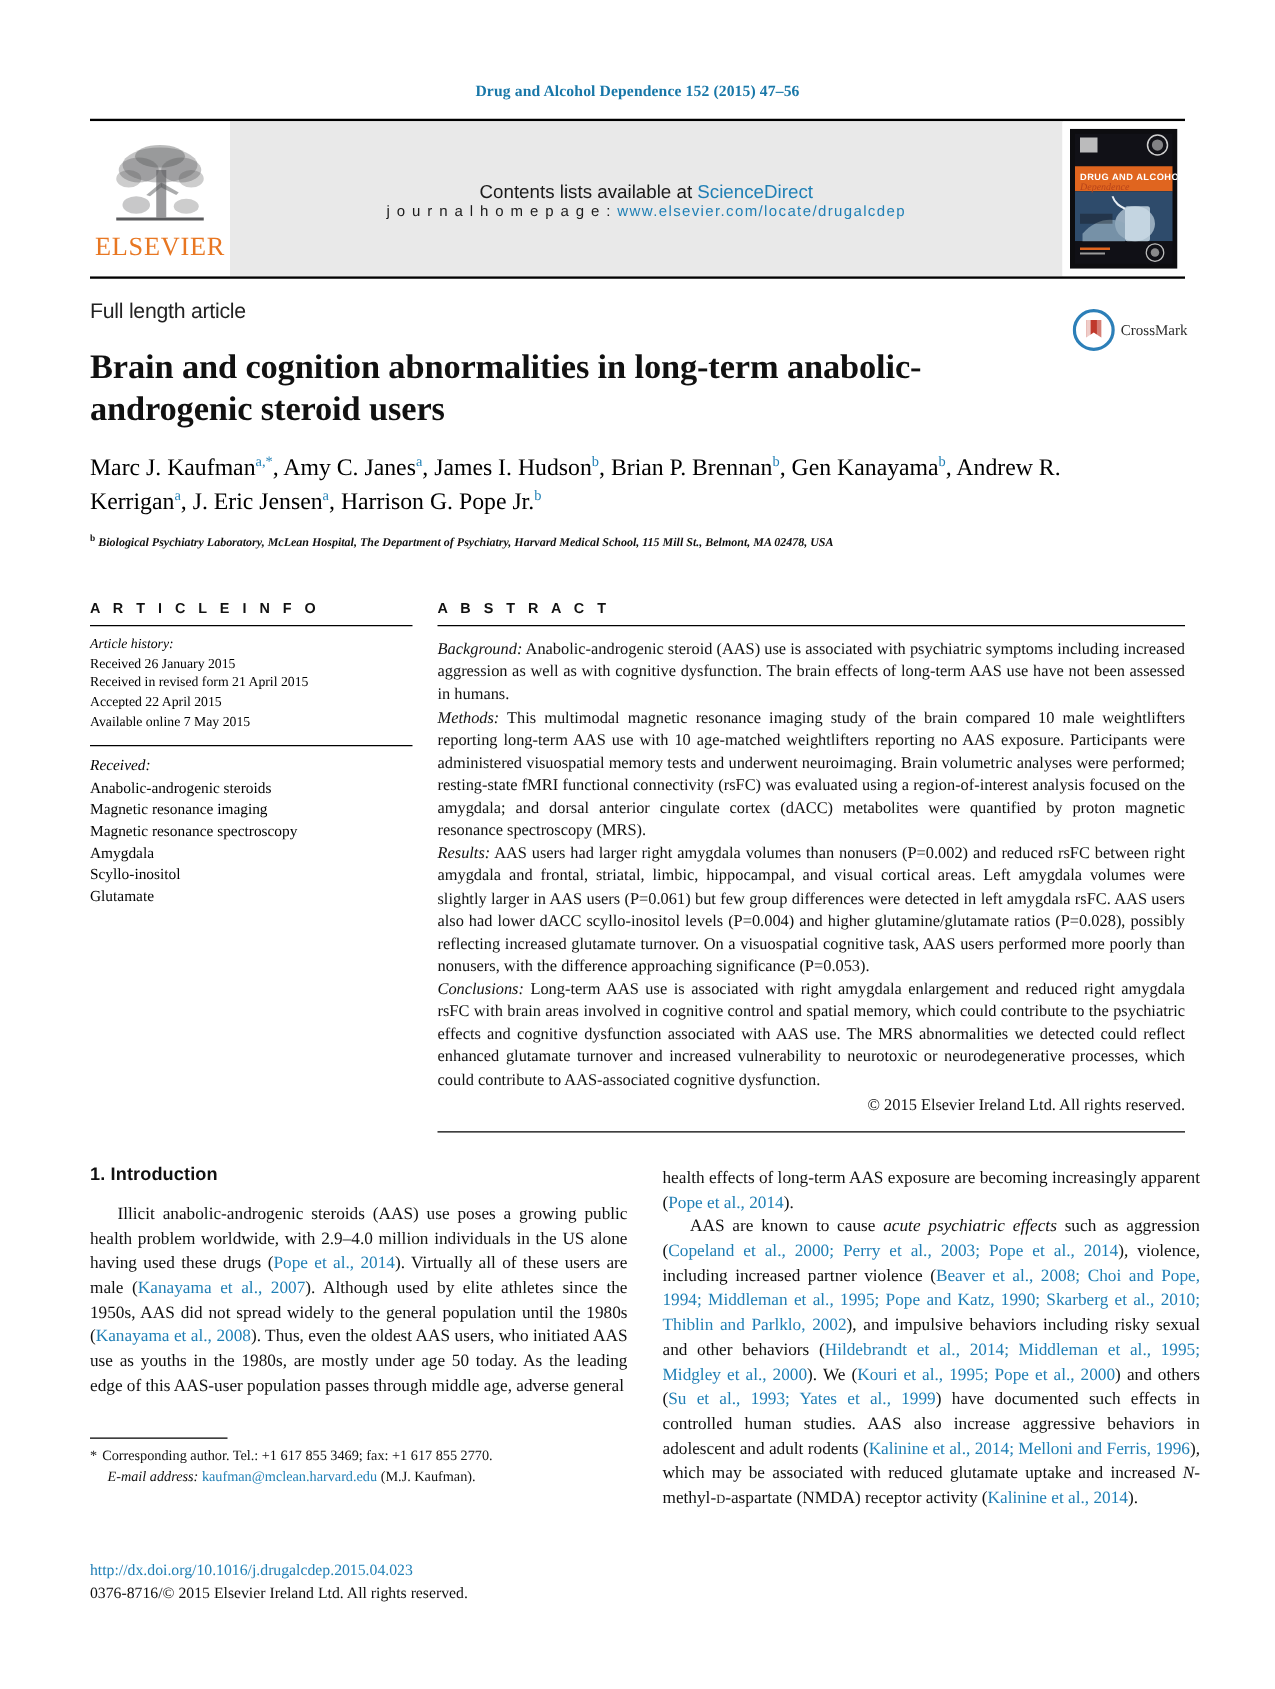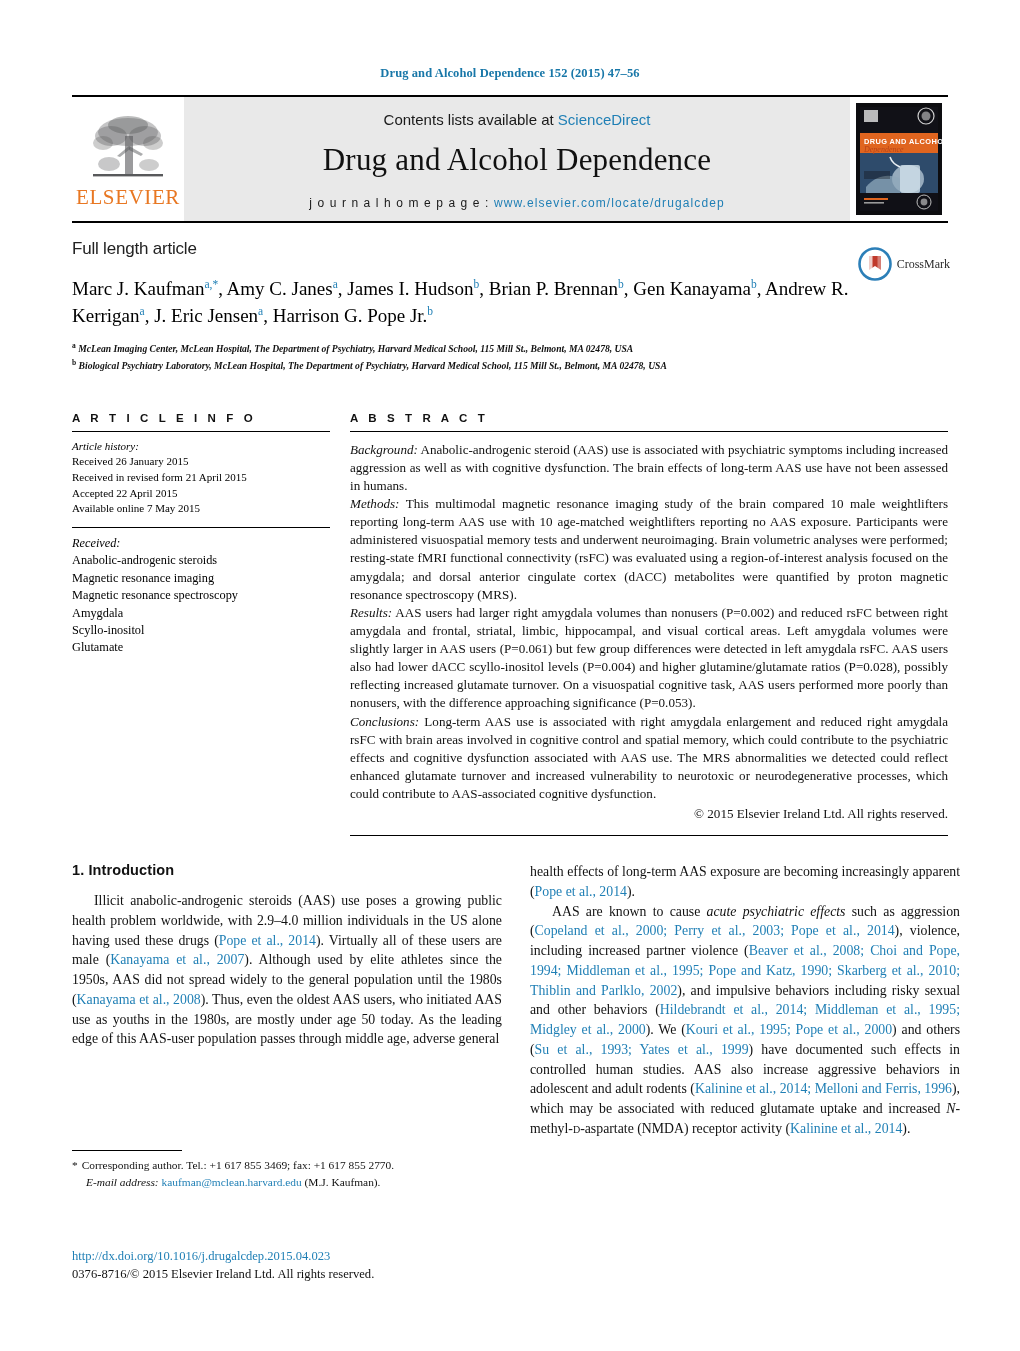--- a/index.html
+++ b/index.html
@@ -252,21 +252,20 @@
           <rect x="4" y="62" width="70" height="2.4"></rect>
         </g>
       </svg>
       <div class="elsevier-word">ELSEVIER</div>
     </div>
 
     <div class="mh-center">
       <div class="contents-line">
         <span>Contents lists available at </span><span class="sd">ScienceDirect</span>
       </div>
-      <div class="journal-name">Drug and Alcohol Dependence</div>
       <div class="homepage">
         <span>j o u r n a l   h o m e p a g e :  </span><span class="url">www.elsevier.com/locate/drugalcdep</span>
       </div>
     </div>
 
     <div class="mh-right">
       <svg class="cover" viewBox="0 0 86 112">
         <rect x="0" y="0" width="86" height="112" fill="#0d0d10"></rect>
         <rect x="4" y="4" width="78" height="26" fill="#111117"></rect>
         <rect x="4" y="30" width="78" height="20" fill="#e0651f"></rect>
@@ -296,27 +295,24 @@
       <svg width="34" height="34" viewBox="0 0 34 34">
         <circle cx="17" cy="17" r="15.5" fill="#ffffff" stroke="#2c7fb8" stroke-width="2.6"></circle>
         <path d="M11 9 h12 v14 l-6 -4 l-6 4 Z" fill="#c0392b"></path>
         <path d="M11 9 h3.5 v14 l-3.5 2 Z" fill="#ffffff" opacity="0.75"></path>
         <path d="M19.5 9 h3.5 v16 l-3.5 -2 Z" fill="#ffffff" opacity="0.35"></path>
       </svg>
       <span class="cm-label">CrossMark</span>
     </div>
 
     <div class="kind">Full length article</div>
+    <h1 class="title">Brain and cognition abnormalities in long-term anabolic-androgenic steroid users</h1>
     <div class="authors">Marc J. Kaufman<sup>a,*</sup>, Amy C. Janes<sup>a</sup>, James I. Hudson<sup>b</sup>, Brian P. Brennan<sup>b</sup>, Gen Kanayama<sup>b</sup>, Andrew R. Kerrigan<sup>a</sup>, J. Eric Jensen<sup>a</sup>, Harrison G. Pope Jr.<sup>b</sup></div>
 
     <div class="affil">
-      <div>
-        <sup>a</sup>
-        <span>McLean Imaging Center, McLean Hospital, The Department of Psychiatry, Harvard Medical School, 115 Mill St., Belmont, MA 02478, USA</span>
-      </div>
       <div>
         <sup>b</sup>
         <span>Biological Psychiatry Laboratory, McLean Hospital, The Department of Psychiatry, Harvard Medical School, 115 Mill St., Belmont, MA 02478, USA</span>
       </div>
     </div>
   </div>
 
   <div class="infoabs">
 
     <div class="col-info">

